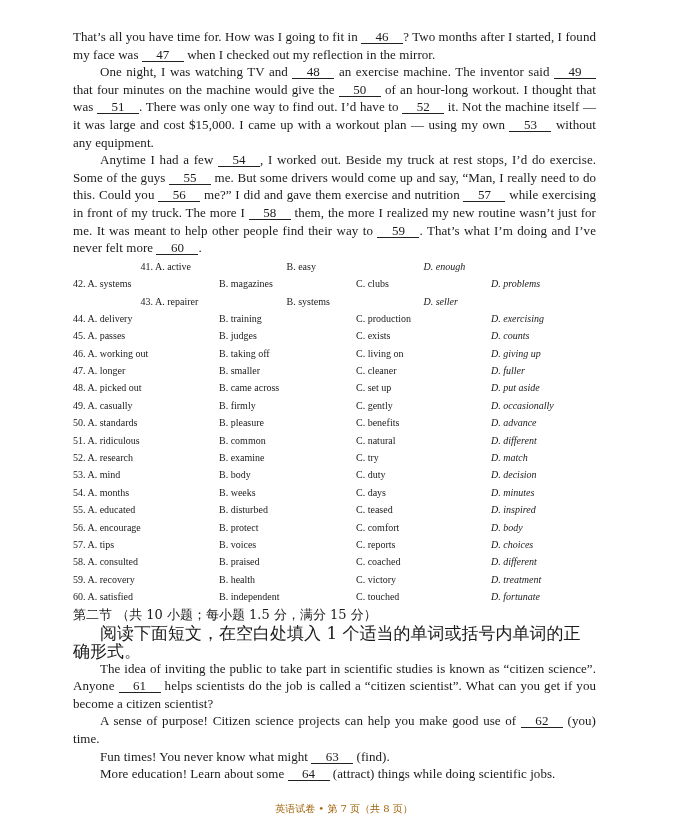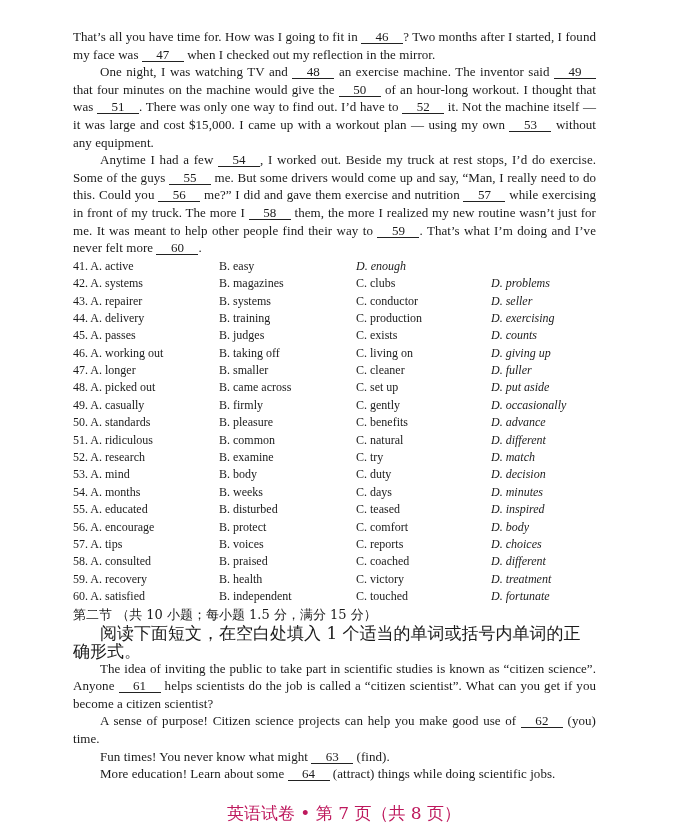--- a/index.html
+++ b/index.html
@@ -13,30 +13,30 @@
     font-size: 13px; line-height: 17.6px; text-align: justify;
     margin: 0; letter-spacing: 0.05px;
   }
   .para.indent { text-indent: 27px; }
   .blank {
     display: inline-block; min-width: 36px; text-align: center;
     border-bottom: 1px solid #222; line-height: 13px; text-indent: 0;
     padding: 0 3px;
   }
   .options { margin-top: 1px; }
-  .opt-row { display: flex; height: 17.4px; font-size: 12px; line-height: 17.4px; }
+  .opt-row { display: flex; height: 17.4px; font-size: 10px; line-height: 17.4px; justify-content: center; }
   .opt-a { width: 146px; }
   .opt-b { width: 137px; }
   .opt-c { width: 135px; }
   .opt-d { width: 105px; font-style: italic; }
   .section-head { font-size: 13px; line-height: 18px; font-family: "DejaVu Serif", serif; }
   .instruction { font-size: 17px; line-height: 18px; text-indent: 27px; font-family: "DejaVu Serif", serif; }
   .footer {
     position: absolute; top: 802px; left: 0; width: 688px; text-align: center;
-    font-size: 17px; font-family: "DejaVu Serif", serif; color: #be185d;
+    font-size: 10px; font-family: "DejaVu Serif", serif; color: #a16207;
   }
 </style>
 </head>
 <body>
 
 <div class="page">
   <div>
     <p class="para">That’s all you have time for. How was I going to fit in <span class="blank">46</span>? Two months after I started, I found my face was <span class="blank">47</span> when I checked out my reflection in the mirror.</p>
     <p class="para indent">One night, I was watching TV and <span class="blank">48</span> an exercise machine. The inventor said <span class="blank">49</span> that four minutes on the machine would give the <span class="blank">50</span> of an hour-long workout. I thought that was <span class="blank">51</span>. There was only one way to find out. I’d have to <span class="blank">52</span> it. Not the machine itself — it was large and cost $15,000. I came up with a workout plan — using my own <span class="blank">53</span> without any equipment.</p>
     <p class="para indent">Anytime I had a few <span class="blank">54</span>, I worked out. Beside my truck at rest stops, I’d do exercise. Some of the guys <span class="blank">55</span> me. But some drivers would come up and say, “Man, I really need to do this. Could you <span class="blank">56</span> me?” I did and gave them exercise and nutrition <span class="blank">57</span> while exercising in front of my truck. The more I <span class="blank">58</span> them, the more I realized my new routine wasn’t just for me. It was meant to help other people find their way to <span class="blank">59</span>. That’s what I’m doing and I’ve never felt more <span class="blank">60</span>.</p>
@@ -50,21 +50,20 @@
       </div>
       <div class="opt-row">
         <span class="opt-a">42. A. systems</span>
         <span class="opt-b">B. magazines</span>
         <span class="opt-c">C. clubs</span>
         <span class="opt-d">D. problems</span>
       </div>
       <div class="opt-row">
         <span class="opt-a">43. A. repairer</span>
         <span class="opt-b">B. systems</span>
-        <span class="opt-c">C. conductor</span>
         <span class="opt-d">D. seller</span>
       </div>
       <div class="opt-row">
         <span class="opt-a">44. A. delivery</span>
         <span class="opt-b">B. training</span>
         <span class="opt-c">C. production</span>
         <span class="opt-d">D. exercising</span>
       </div>
       <div class="opt-row">
         <span class="opt-a">45. A. passes</span>

